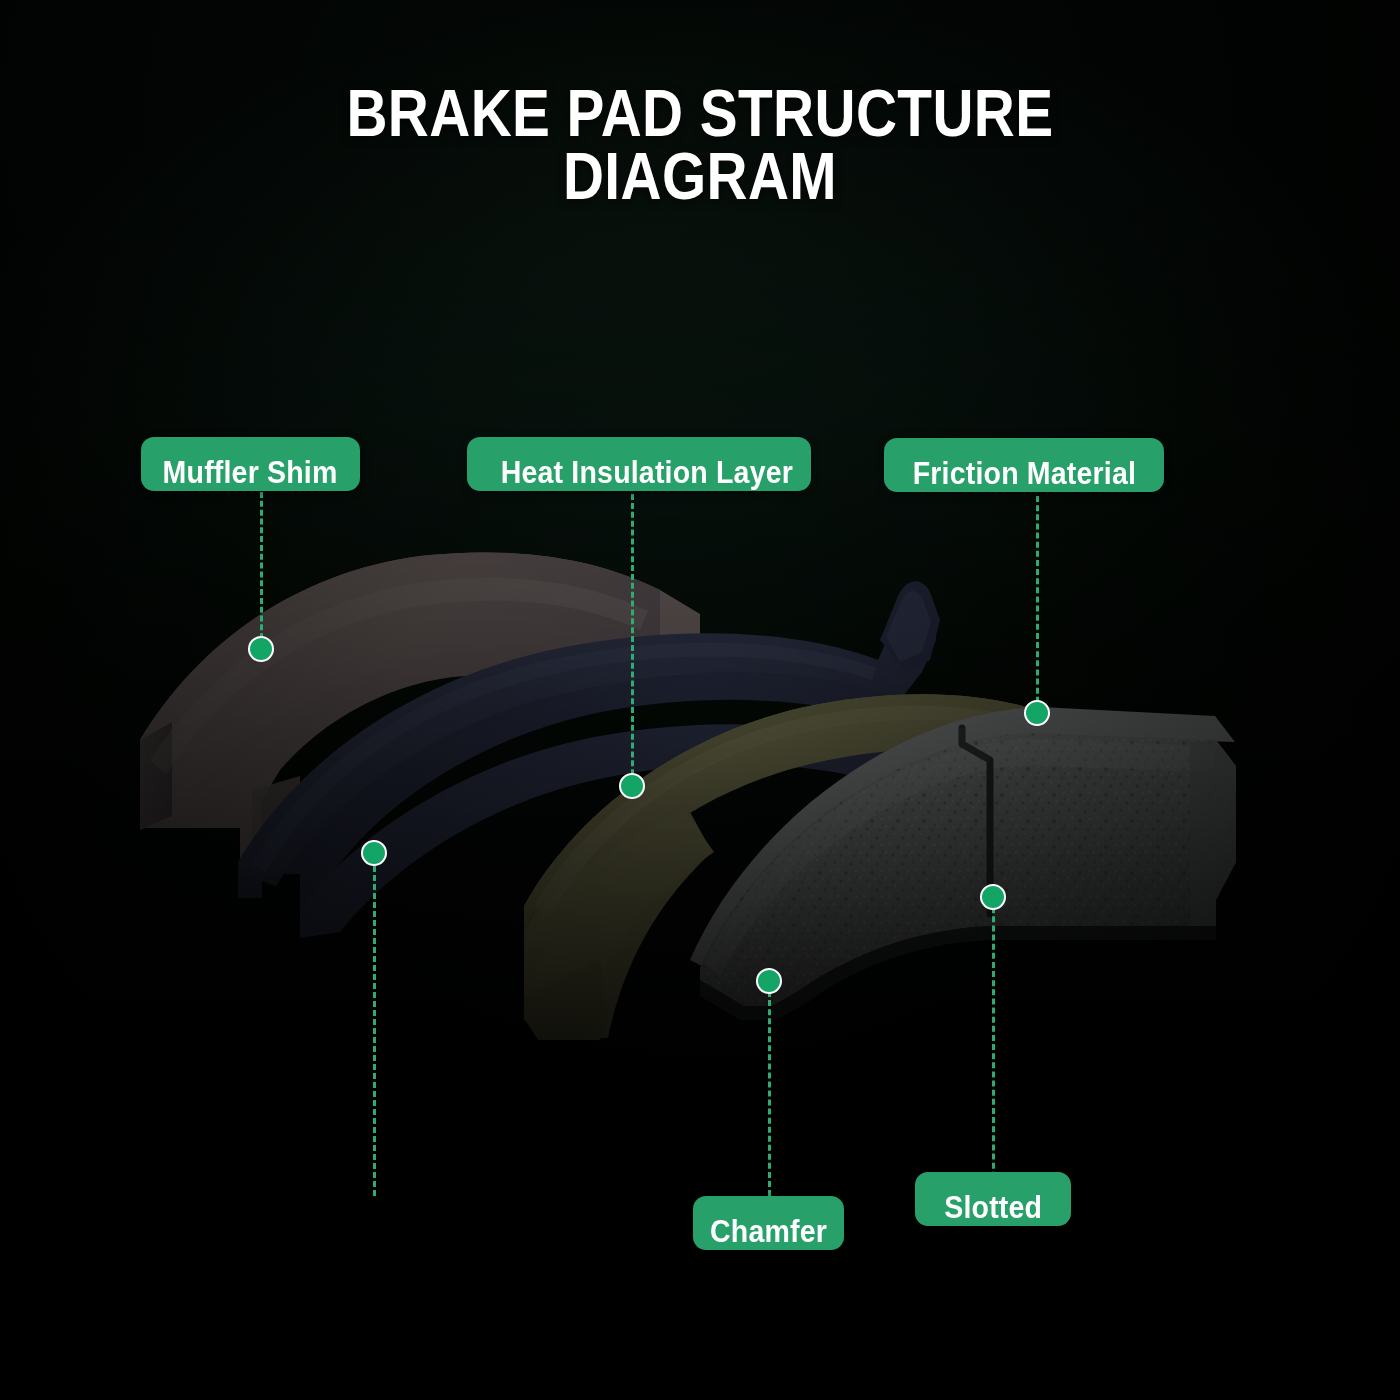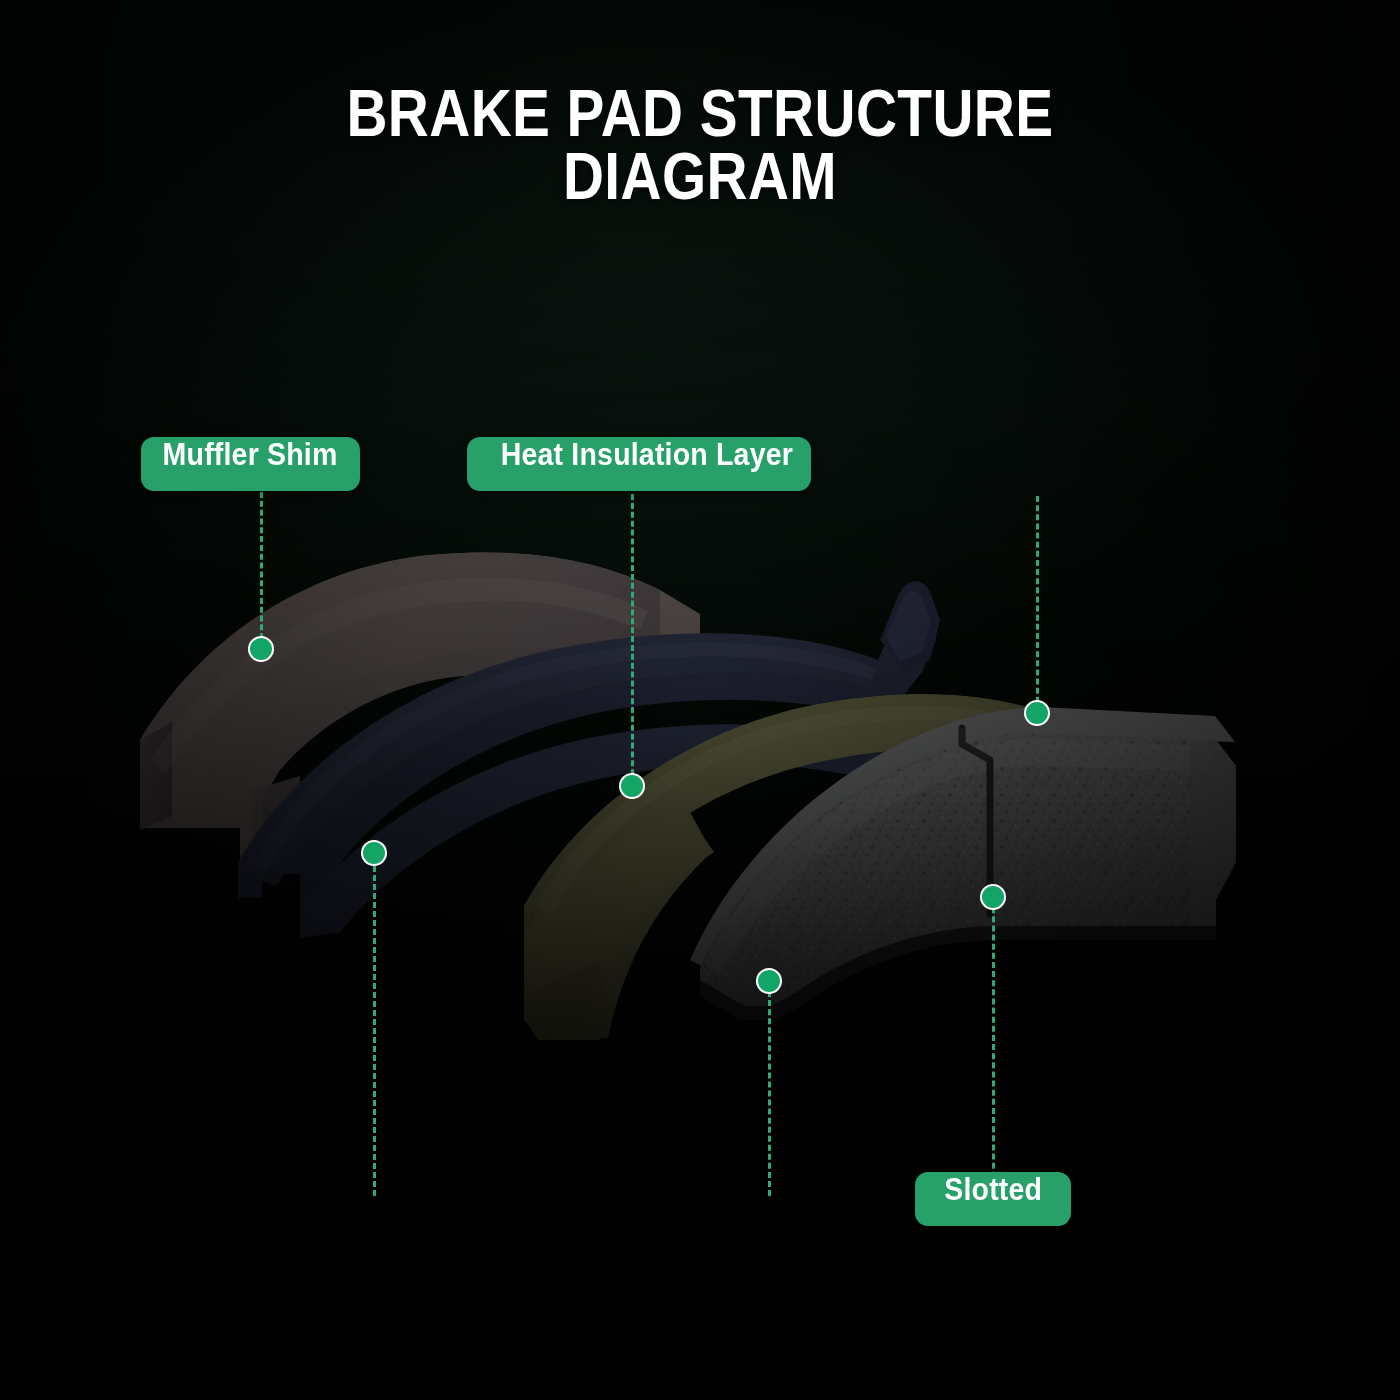--- a/index.html
+++ b/index.html
@@ -42,21 +42,21 @@
     transform-origin: 50% 0;
     font-family: "Liberation Sans Narrow", "Liberation Sans", sans-serif;
     text-shadow: 0 2px 10px rgba(0,0,0,0.65);
     white-space: pre-line;
   }
 
   
   .label {
     position: absolute;
     display: flex;
-    align-items: flex-start;
+    align-items: flex-end;
     justify-content: center;
     background: #27a06a;
     color: #ffffff;
     border-radius: 13px;
     font-weight: 700;
     font-size: 31px;
     letter-spacing: 0.2px;
     box-shadow: 0 2px 8px rgba(0,0,0,0.45);
     font-family: "Liberation Sans Narrow", "Liberation Sans", sans-serif;
     padding: 0 16px;
@@ -340,20 +340,26 @@
   <div class="dot" style="left:993px;  top:897px;"></div>
 
   <div class="label" style="left:141px; top:437px; width:219px; height:54px;">
     <span>Muffler Shim</span>
   </div>
 
   <div class="label" style="left:467px; top:437px; width:344px; height:54px;padding-left:32px;">
     <span>Heat Insulation Layer</span>
   </div>
 
-
-
+  <div class="label" style="left:884px; top:438px; width:280px; height:54px;">
+    <span>Friction Material</span>
+  </div>
+
+
+  <div class="label" style="left:693px; top:1196px; width:151px; height:54px;">
+    <span>Chamfer</span>
+  </div>
 
   <div class="label" style="left:915px; top:1172px; width:156px; height:54px;">
     <span>Slotted</span>
   </div>
 
 </div>
 
 </body></html>

